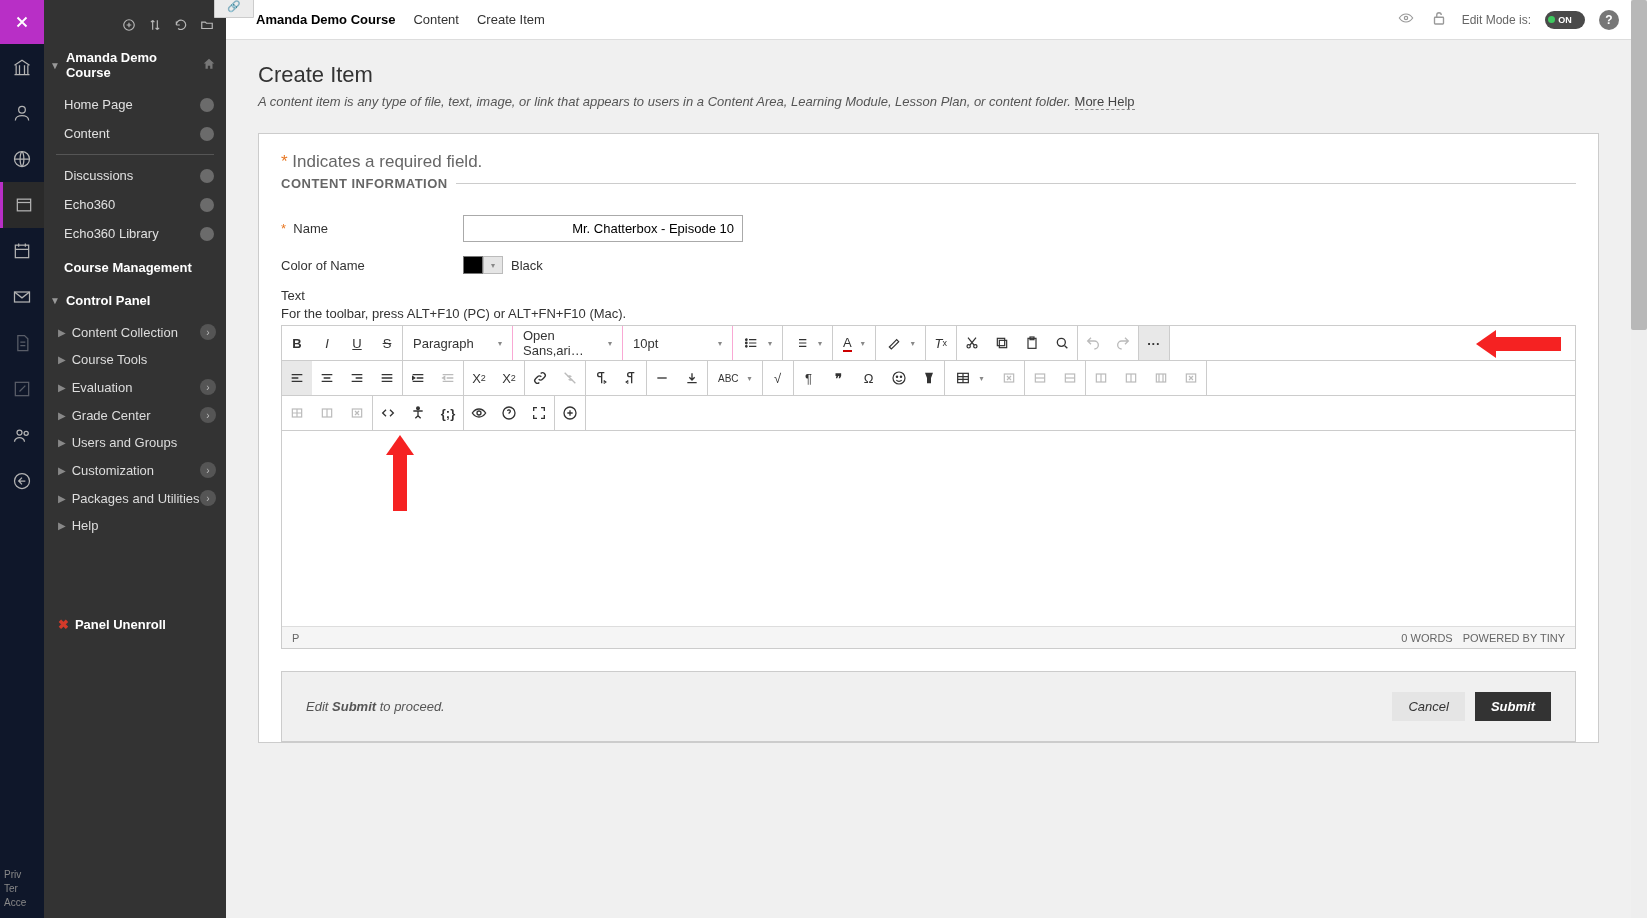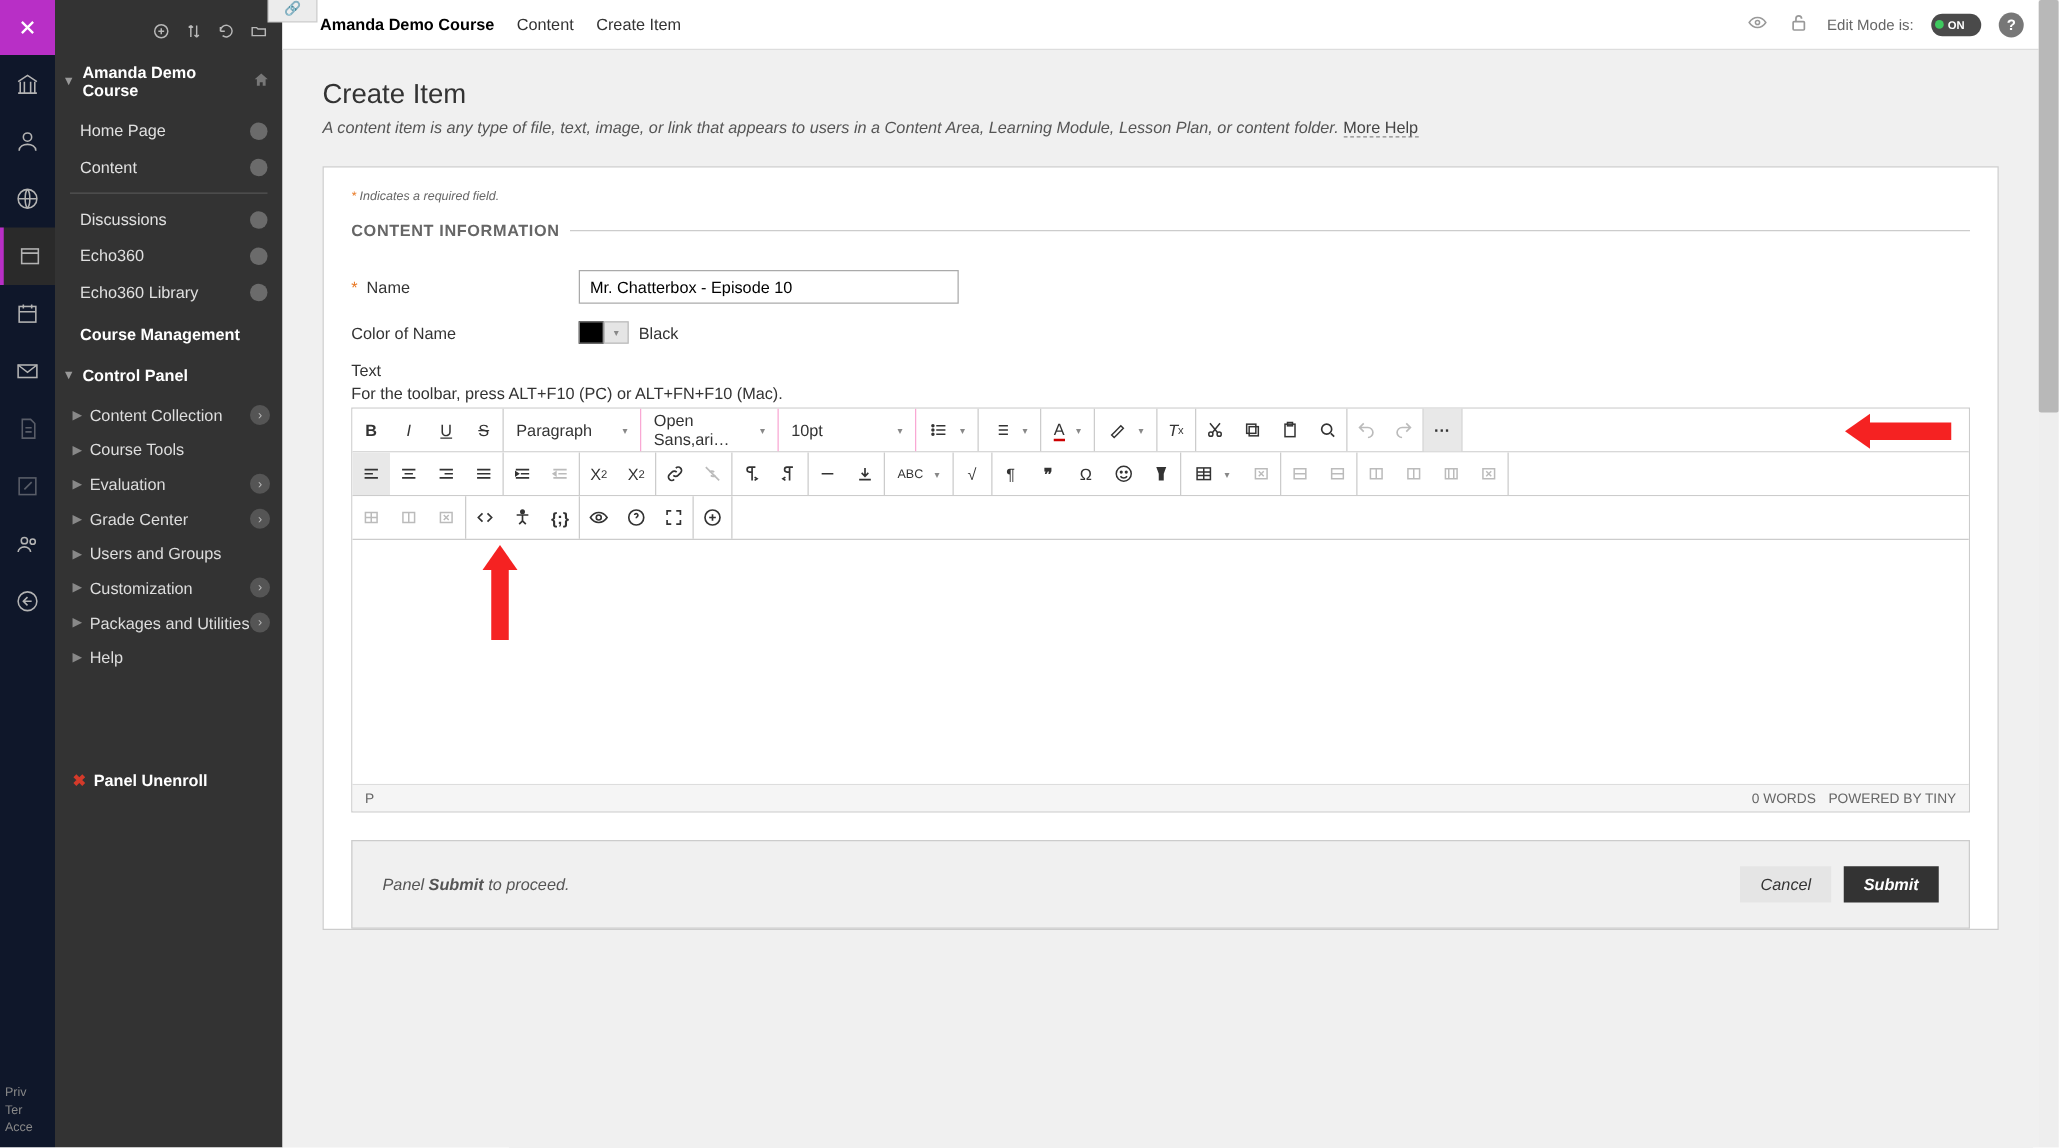--- a/index.html
+++ b/index.html
@@ -44,29 +44,29 @@
 .edit-toggle { background: #4a4a4a; color: #fff; border-radius: 10px; width: 40px; height: 18px; display: flex; align-items: center; justify-content: center; font-size: 9px; font-weight: 700; position: relative; }
 .edit-toggle::before { content: ""; position: absolute; left: 3px; width: 7px; height: 7px; background: #3ec95f; border-radius: 50%; }
 .help-circle { width: 20px; height: 20px; border-radius: 50%; background: #777; color: #fff; display: flex; align-items: center; justify-content: center; font-size: 12px; font-weight: 700; }
 
 .content-area { flex: 1; padding: 22px 32px 12px; overflow: hidden; }
 .page-title { font-size: 22px; font-weight: 400; color: #333; margin-bottom: 6px; }
 .page-desc { font-style: italic; color: #555; font-size: 13px; margin-bottom: 24px; }
 .page-desc .more { text-decoration: none; border-bottom: 1px dashed #888; font-style: normal; color: #444; }
 
 .form-panel { background: #fff; border: 1px solid #ccc; padding: 18px 22px 0; }
-.req-note { color: #666; font-size: 10px; margin-bottom: 14px; font-style: italic; }
+.req-note { color: #666; font-size: 17px; margin-bottom: 4px; }
 .req-note .star, .star { color: #e87722; }
 .section-row { display: flex; align-items: center; gap: 8px; margin-bottom: 24px; }
 .section-title { color: #666; font-weight: 700; letter-spacing: .5px; font-size: 13px; }
 .section-line { flex: 1; height: 1px; background: #ccc; }
 
 .field-row { display: flex; align-items: center; margin-bottom: 14px; }
 .field-label { width: 182px; color: #333; font-size: 13px; }
-.text-input { width: 304px; padding: 5px 8px; border: 1px solid #aaa; font-size: 13px; }
+.text-input { width: 280px; padding: 5px 8px; border: 1px solid #aaa; font-size: 13px; text-align: right; }
 .color-swatch { width: 20px; height: 18px; background: #000; border: 1px solid #777; }
 .color-dd { width: 20px; height: 18px; background: #e5e5e5; border: 1px solid #bbb; display: flex; align-items: center; justify-content: center; font-size: 8px; color: #888; }
 .color-name { margin-left: 8px; font-size: 13px; color: #333; }
 
 .text-label { color: #333; margin-bottom: 3px; font-size: 13px; }
 .help-hint { color: #333; font-size: 13px; margin-bottom: 4px; }
 
 
 .editor { border: 1px solid #ccc; }
 .toolbar-row { display: flex; border-bottom: 1px solid #ccc; background: #fff; }
@@ -687,21 +687,21 @@
           </div>
 
           <div class="arrow-h" style="top:4px; right:14px">
             <div class="head"></div>
             <div class="shaft" style="width:65px"></div>
           </div>
         </div>
 
         <div class="submit-panel">
           <span class="submit-hint">
-            <span>Panel </span><b>Submit</b><span> to proceed.</span>
+            <span>Edit </span><b>Submit</b><span> to proceed.</span>
           </span>
           <button class="btn btn-cancel">Cancel</button>
           <button class="btn btn-submit">Submit</button>
         </div>
       </div>
     </div>
   </div>
 
   <div class="page-scroll">
     <div class="thumb"></div>

